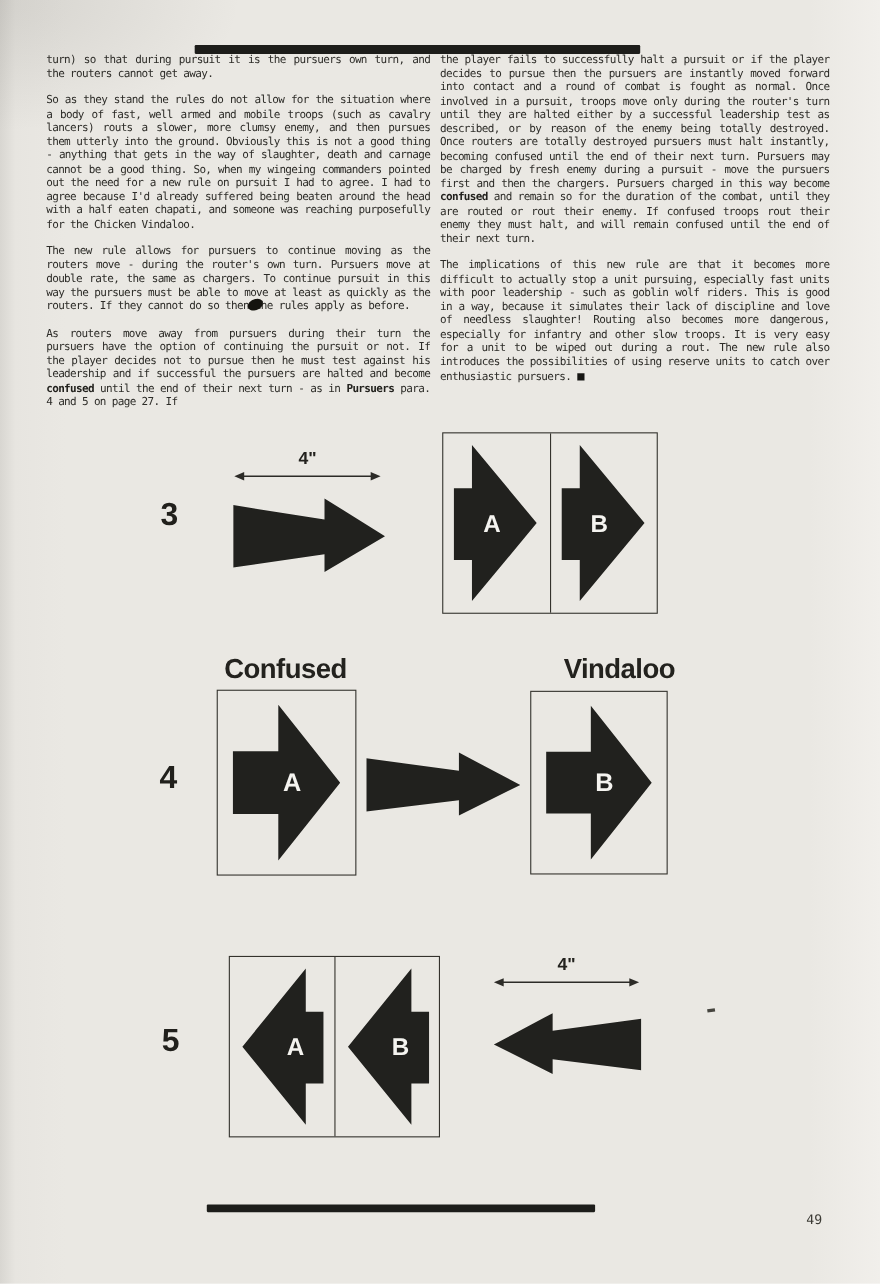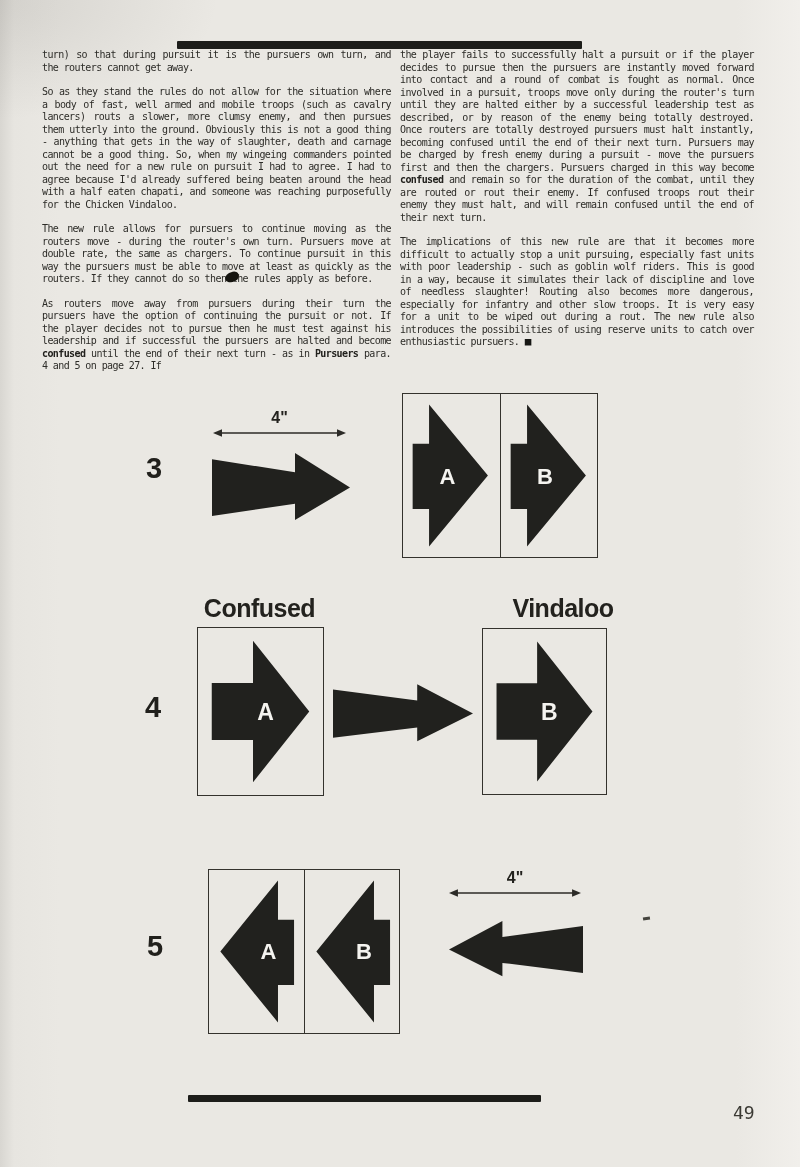--- a/index.html
+++ b/index.html
@@ -62,21 +62,21 @@
   .measure svg { display:block; }
   .measure.m3 { left:212px; top:409px; width:135px; }
   .measure.m5 { left:448px; top:869px; width:134px; }
 
   .move { position:absolute; }
   .move.mv3 { left:212px; top:447px; width:138px; height:75px; }
   .move.mv4 { left:333px; top:679px; width:140px; height:64px; }
   .move.mv5 { left:449px; top:916px; width:134px; height:62px; }
   .move svg { width:100%; height:100%; display:block; }
 
-  .pagenum { position:absolute; left:733px; top:1102px; font-size:18px;
+  .pagenum { position:absolute; left:733px; top:1102px; font-size:12px;
     letter-spacing:0; color:#3b3a34; }
 </style>
 </head>
 <body>
 
 <div class="page">
 
   <div class="rule top"></div>
 
   <div class="col col1">

